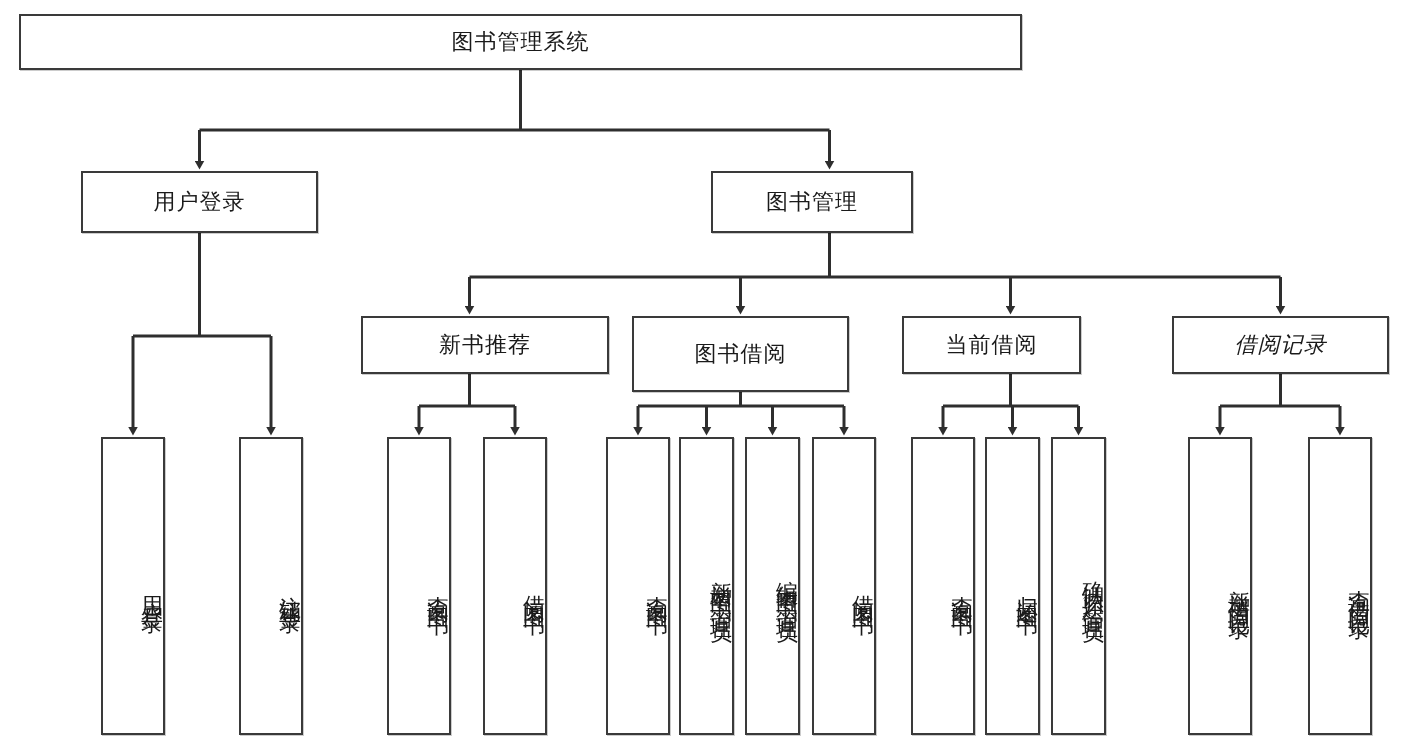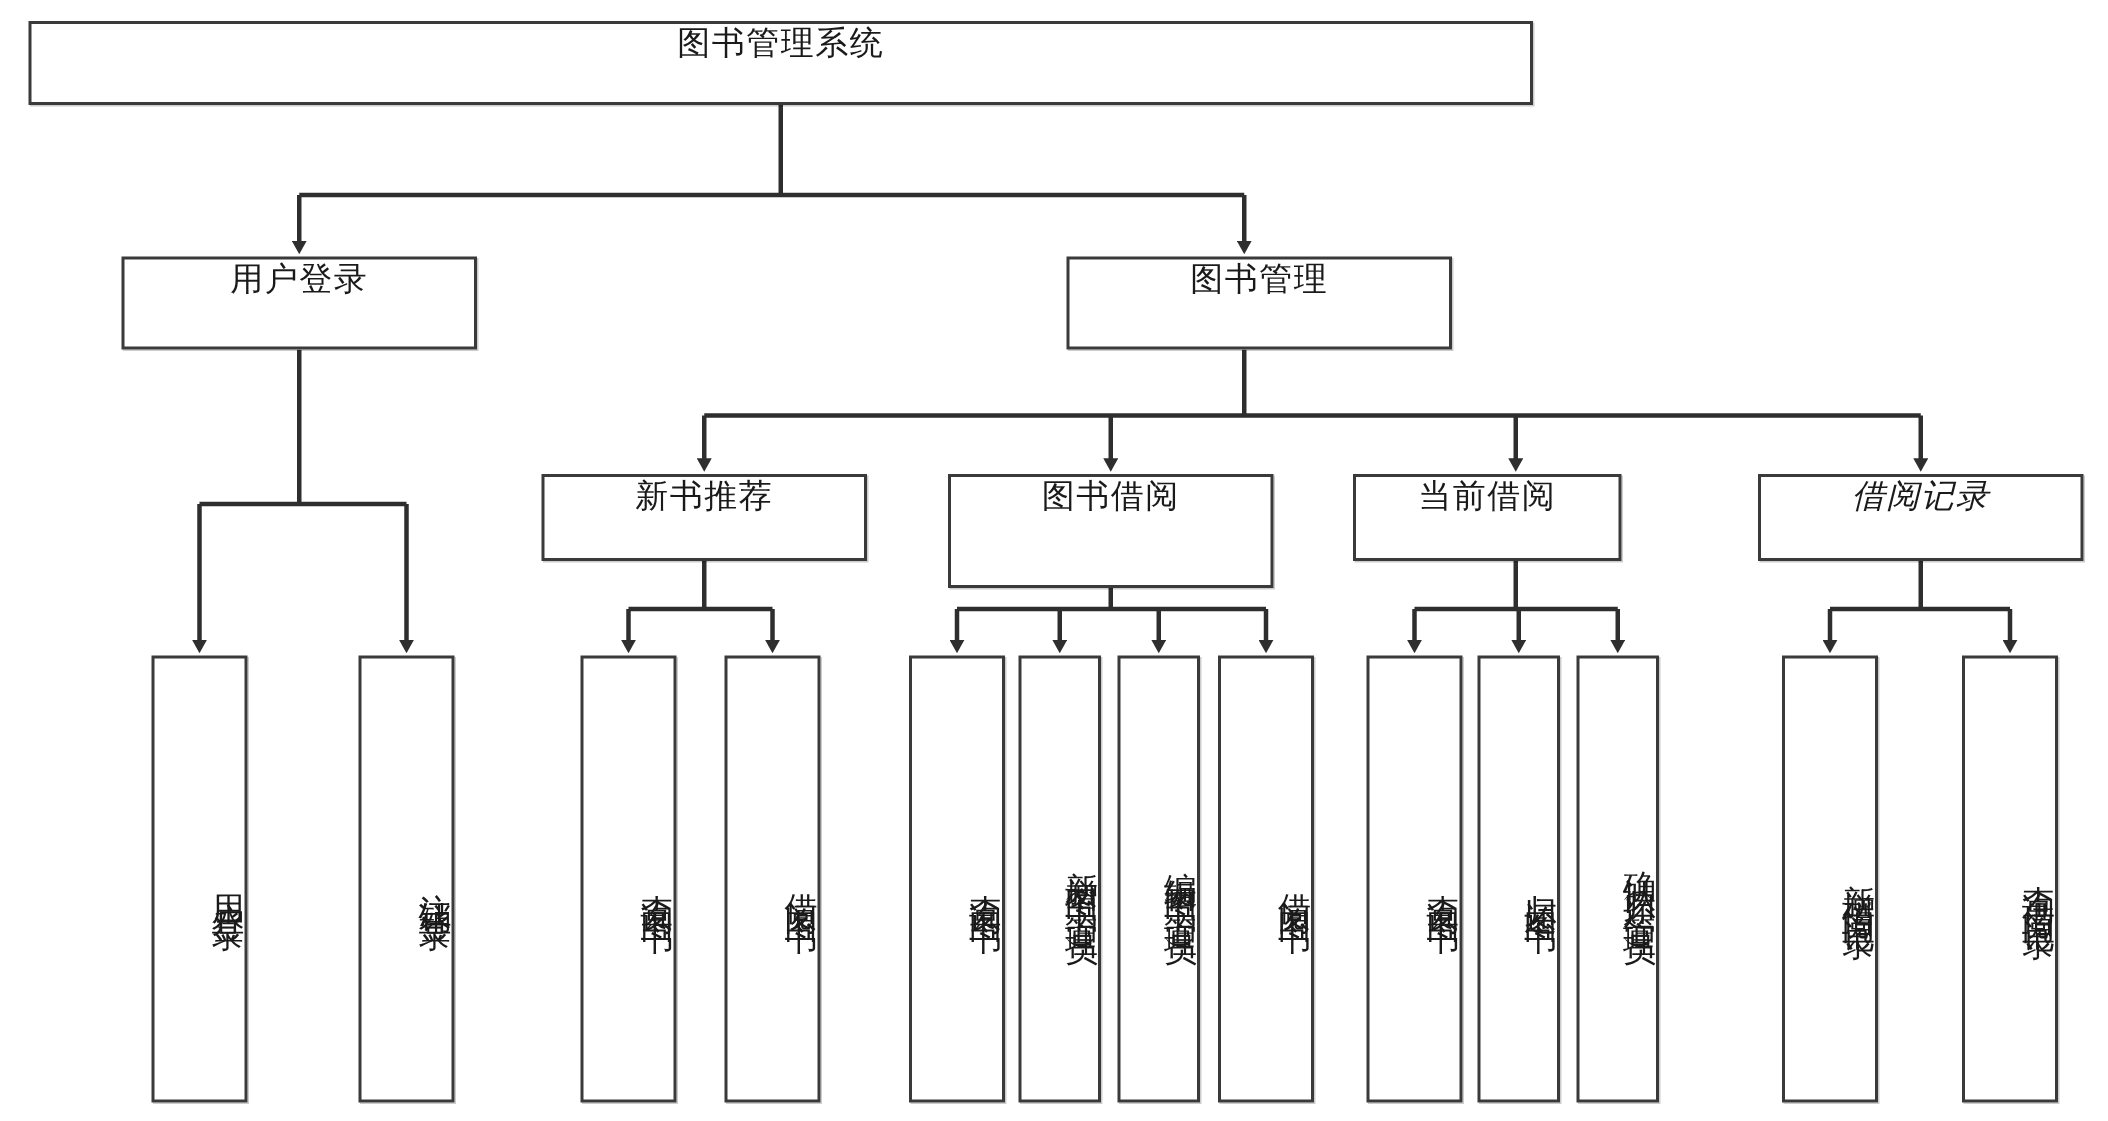--- a/index.html
+++ b/index.html
@@ -24,20 +24,21 @@
     width: 1405px;
     height: 747px;
     pointer-events: none;
   }
   .node {
     position: absolute;
     box-sizing: border-box;
     border: 2px solid #3a3a3a;
     background: #ffffff;
     display: flex;
+    align-items: center;
     justify-content: center;
     color: #1a1a1a;
     box-shadow: 1px 1px 0 rgba(0,0,0,0.20);
   }
   .node.horizontal {
     font-size: 22px;
     letter-spacing: 1px;
     line-height: 1.2;
   }
   .node.vertical {
@@ -112,24 +113,24 @@
       </g>
   </svg>
 
   <div id="nodes">
       <div class="node horizontal" style="left: 19px; top: 14px; width: 1003px; height: 56px; border-color: rgb(58, 58, 58); color: rgb(26, 26, 26);">
         <span class="node-label">图书管理系统</span>
       </div>
       <div class="node horizontal" style="left: 81px; top: 171px; width: 237px; height: 62px; border-color: rgb(58, 58, 58); color: rgb(26, 26, 26);">
         <span class="node-label">用户登录</span>
       </div>
-      <div class="node horizontal" style="left: 711px; top: 171px; width: 257px; height: 62px; border-color: rgb(58, 58, 58); color: rgb(26, 26, 26);">
+      <div class="node horizontal" style="left: 711px; top: 171px; width: 202px; height: 62px; border-color: rgb(58, 58, 58); color: rgb(26, 26, 26);">
         <span class="node-label">图书管理</span>
       </div>
-      <div class="node horizontal" style="left: 361px; top: 316px; width: 217px; height: 58px; border-color: rgb(58, 58, 58); color: rgb(26, 26, 26);">
+      <div class="node horizontal" style="left: 361px; top: 316px; width: 248px; height: 58px; border-color: rgb(58, 58, 58); color: rgb(26, 26, 26);">
         <span class="node-label">新书推荐</span>
       </div>
       <div class="node horizontal" style="left: 632px; top: 316px; width: 217px; height: 76px; border-color: rgb(58, 58, 58); color: rgb(26, 26, 26);">
         <span class="node-label">图书借阅</span>
       </div>
       <div class="node horizontal" style="left: 902px; top: 316px; width: 179px; height: 58px; border-color: rgb(58, 58, 58); color: rgb(26, 26, 26);">
         <span class="node-label">当前借阅</span>
       </div>
       <div class="node horizontal" style="left: 1172px; top: 316px; width: 217px; height: 58px; border-color: rgb(58, 58, 58); color: rgb(26, 26, 26); font-style: italic;">
         <span class="node-label">借阅记录</span>

